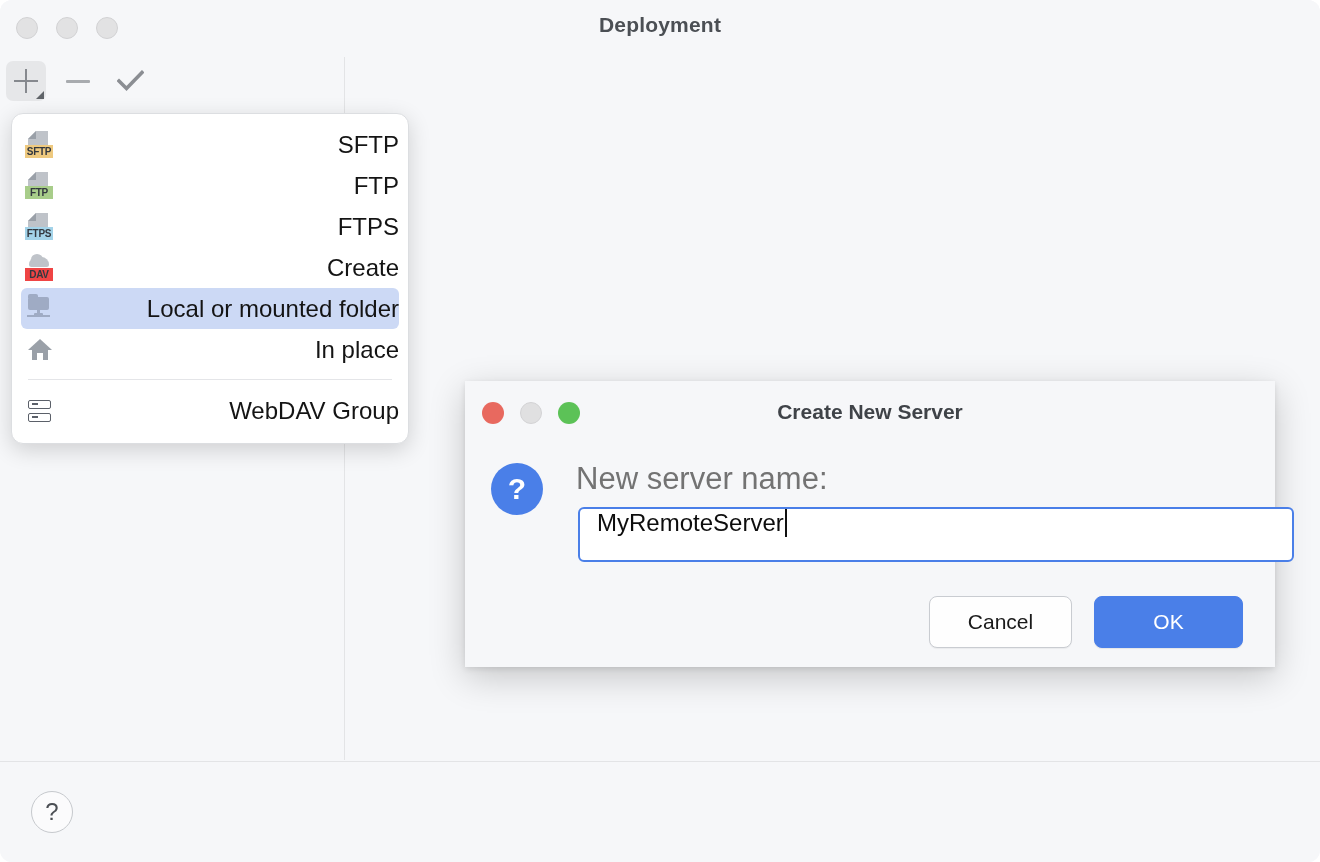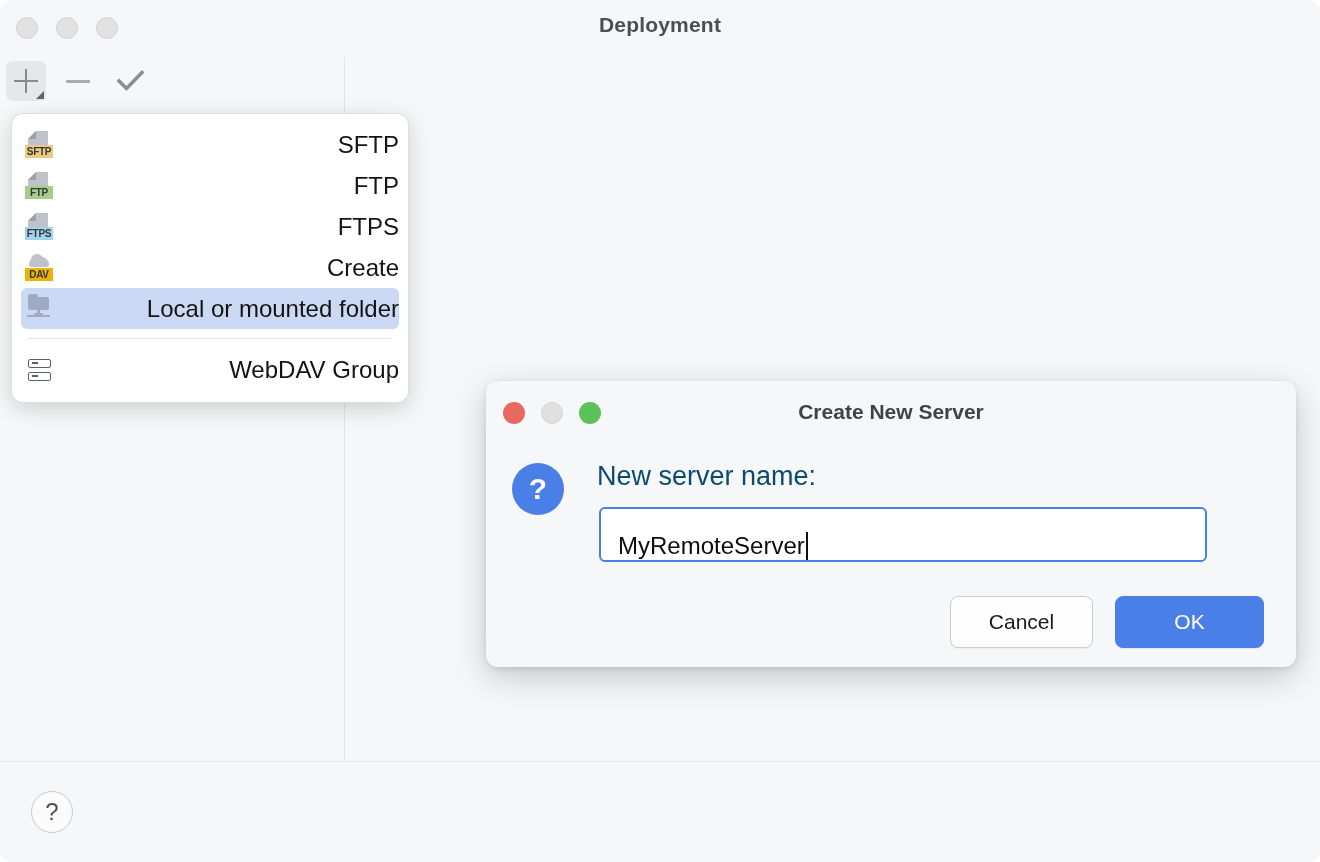--- a/index.html
+++ b/index.html
@@ -339,25 +339,25 @@
   .rack .unit .led {
     position: absolute;
     left: 3px; top: 2.2px;
     width: 6px; height: 2px;
     background: #5b6069;
   }
 
   
   #create-server-dialog {
     position: absolute;
-    left: 486px; top: 381px;
+    left: 465px; top: 381px;
     width: 810px;
     height: 286px;
     background: #f6f7f9;
-    border-radius: 12px;
+    border-radius: 0;
     box-shadow: 0 10px 34px rgba(0,0,0,0.20), 0 2px 6px rgba(0,0,0,0.10);
     box-sizing: border-box;
   }
   #dialog-traffic { left: 17px; top: 21px; gap: 16px; }
   .tl-close { background: #e8695f; }
   .tl-min   { background: #e0e0e1; border: 1px solid #d3d3d5; }
   .tl-max   { background: #5cc257; }
   #dialog-title {
     position: absolute;
     left: 0; top: 19px;
@@ -375,34 +375,34 @@
     background: #4a7fe8;
     color: #ffffff;
     font-size: 30px;
     font-weight: bold;
     line-height: 51px;
     text-align: center;
   }
   #dialog-field-label {
     position: absolute;
     left: 111px; top: 80px;
-    font-size: 27px;
-    color: #0c4a6e;
+    font-size: 31px;
+    color: #737373;
   }
   #server-name-input {
     position: absolute;
     left: 113px; top: 126px;
-    width: 608px;
+    width: 716px;
     height: 55px;
     background: #ffffff;
     border: 2.5px solid #4a7fe8;
     border-radius: 6px;
     box-sizing: border-box;
     display: flex;
-    align-items: flex-end;
+    align-items: flex-start;
     padding-left: 17px;
     font-size: 24px;
     color: #0d0d0d;
   }
   #text-caret {
     display: inline-block;
     width: 2px;
     height: 28px;
     background: #111111;
     margin-left: 1px;
@@ -464,38 +464,48 @@
       <span class="menu-icon">
         <span class="proto-doc"></span>
         <span class="proto-badge" style="background:#a3d3e9">FTPS</span>
       </span>
       <span class="menu-label">FTPS</span>
     </div>
 
     <div class="menu-item">
       <span class="menu-icon">
         <span class="cloud-shape"></span>
-        <span class="proto-badge" style="background:#eab308">DAV</span>
+        <span class="proto-badge" style="background:#ef4444">DAV</span>
       </span>
       <span class="menu-label">Create</span>
     </div>
 
     <div class="menu-item selected">
       <span class="menu-icon">
         <span class="folder-net">
           <span class="ftab"></span>
           <span class="fbody"></span>
           <span class="fstem"></span>
           <span class="fnub"></span>
           <span class="fbase"></span>
         </span>
       </span>
       <span class="menu-label">Local or mounted folder</span>
     </div>
 
+    <div class="menu-item">
+      <span class="menu-icon">
+        <span class="house">
+          <span class="roof"></span>
+          <span class="walls"></span>
+          <span class="door"></span>
+        </span>
+      </span>
+      <span class="menu-label">In place</span>
+    </div>
 
     <div class="menu-sep"></div>
 
     <div class="menu-item">
       <span class="menu-icon">
         <span class="rack">
           <span class="unit u1">
               <span class="led"></span>
             </span>
           <span class="unit u2">

